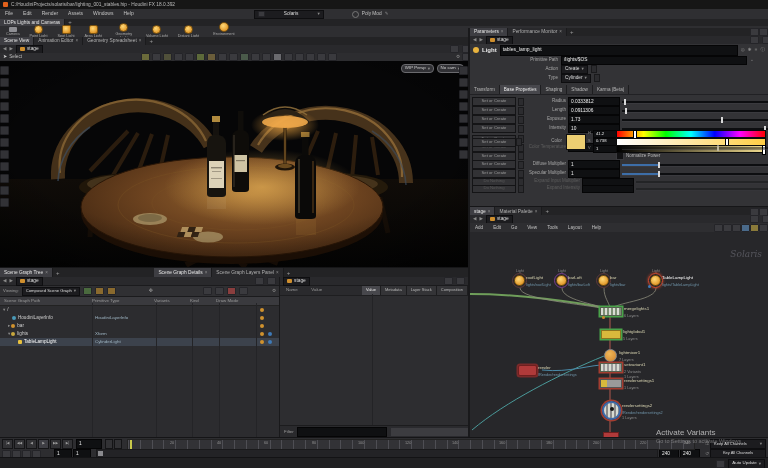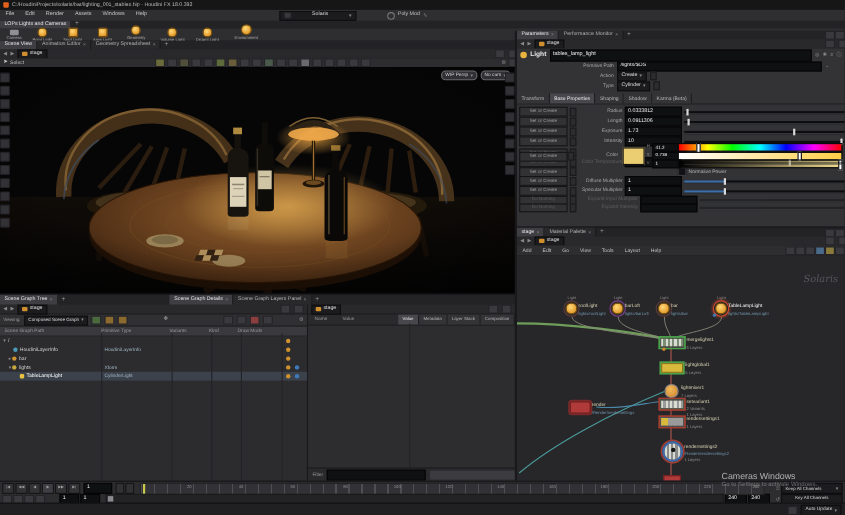--- a/index.html
+++ b/index.html
@@ -819,21 +819,21 @@
       </div>
       <span class="nname" style="left:20px;top:3px">rendersettings2</span>
       <span class="nsub" style="left:20px;top:10px">/Render/rendersettings2</span>
       <span class="nsub gray" style="left:20px;top:15px">1 Layers</span>
     </div>
 
     <div class="a" style="left:133px;top:200px;width:14px;height:5px;background:#b03a3a;border:1px solid #6e1f1f"></div>
   </div>
 
   <div class="a" style="left:656px;top:429px;z-index:60;pointer-events:none">
-    <div style="font-size:8px;color:rgba(220,220,220,0.75)">Cameras Windows</div>
+    <div style="font-size:8px;color:rgba(220,220,220,0.75)">Activate Variants</div>
     <div style="font-size:5.5px;color:rgba(200,200,200,0.45)">Go to Settings to activate Windows.</div>
   </div>
 
   <div class="a" style="left:0;top:437px;width:768px;height:20px;background:#2d2d30;border-top:1px solid #151517">
     <div class="row" style="height:10px;gap:1px;padding:1px 2px 0 2px">
       <div class="scbtn" style="width:9px;height:8px">
           <span style="font-size:3.4px">|◀</span>
         </div>
       <div class="scbtn" style="width:9px;height:8px">
           <span style="font-size:3.4px">◀◀</span>

